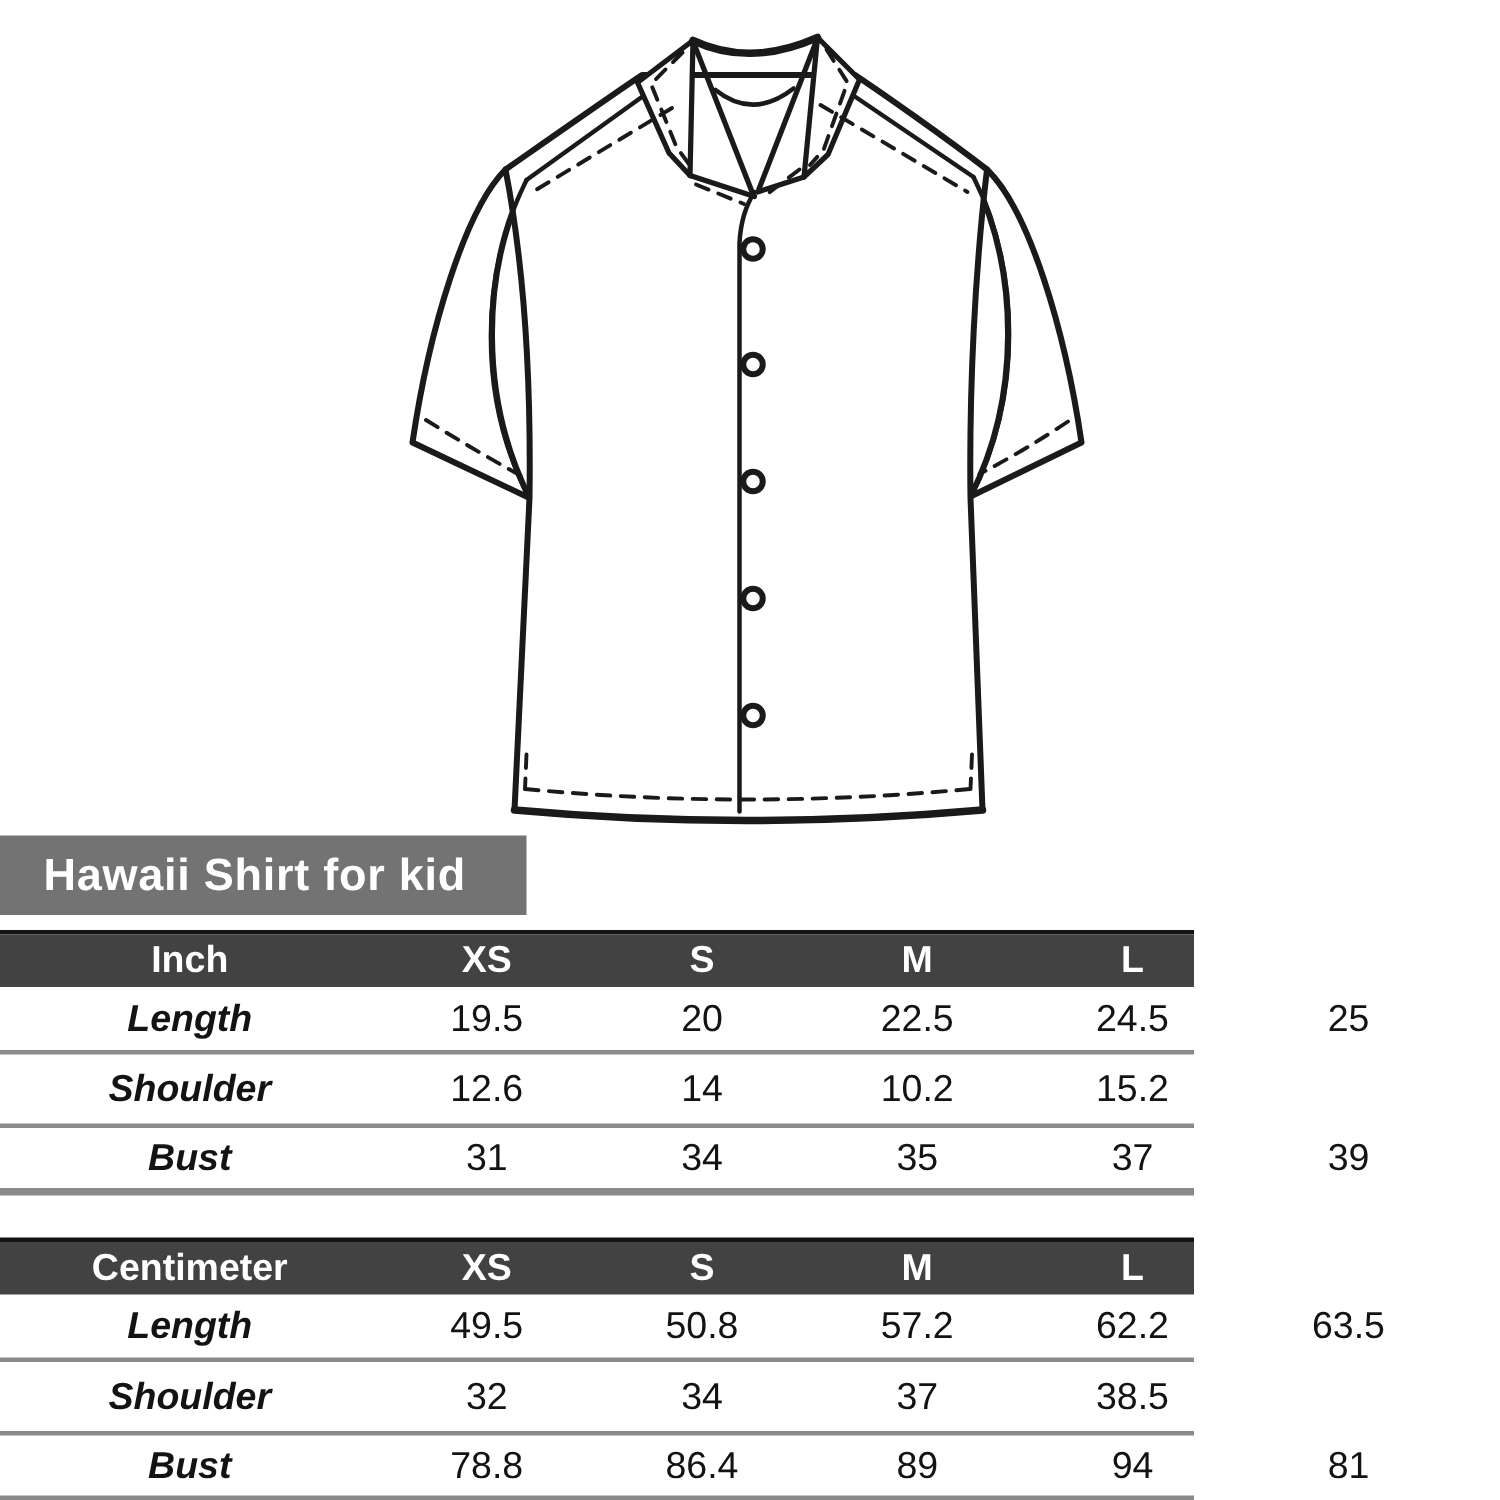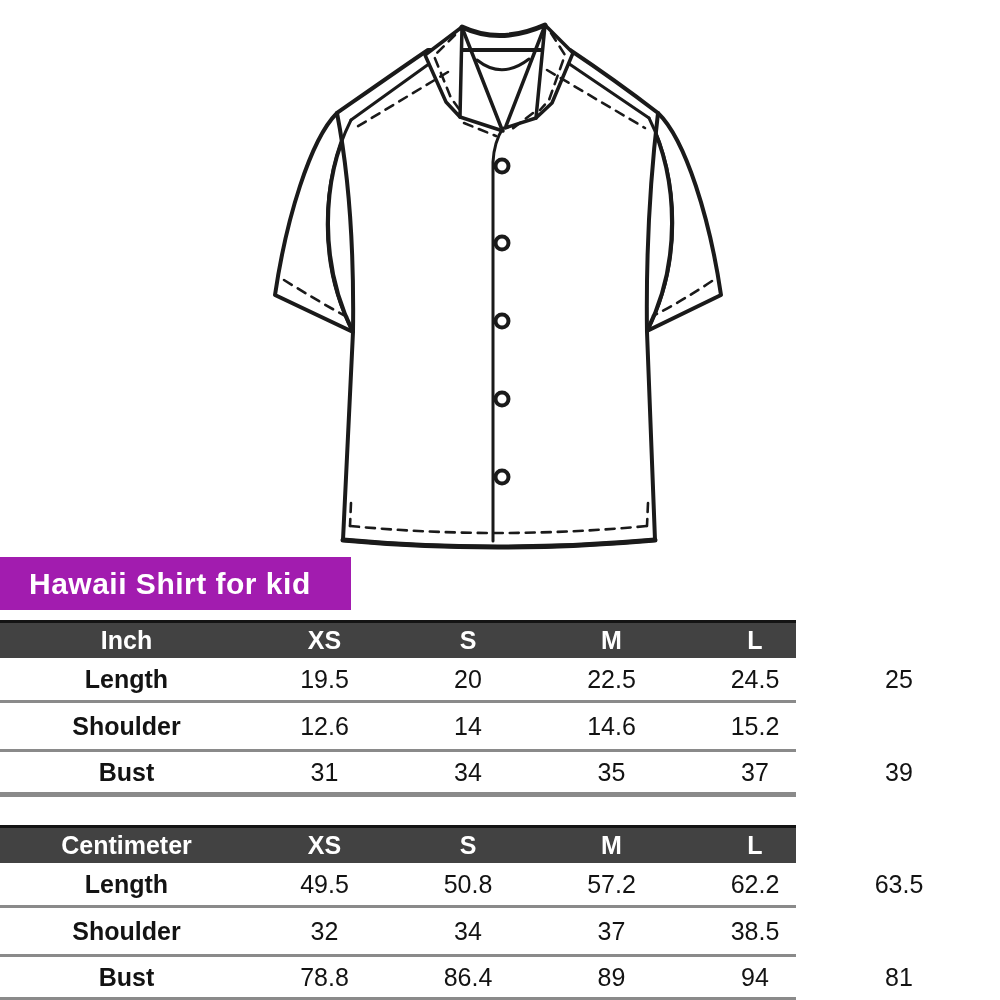--- a/index.html
+++ b/index.html
@@ -17,21 +17,21 @@
     left: 250px; top: 0;
     width: 500px; height: 560px;
   }
   .shirt-wrap svg { display: block; width: 100%; height: 100%; }
 
   
   .banner {
     position: absolute;
     left: 0; top: 557px;
     width: 351px; height: 53px;
-    background: #a21caf;
+    background: #737373;
     color: #ffffff;
     font-size: 30px;
     font-weight: bold;
     display: flex;
     align-items: center;
     padding-left: 29px;
     box-sizing: border-box;
     letter-spacing: 0.5px;
   }
 
@@ -58,21 +58,21 @@
     height: 35px;
     background: #424242;
     color: #ffffff;
     font-weight: bold;
     font-size: 25px;
   }
   .brow { color: #131313; font-size: 25px; }
   .h42 { height: 42px; }
   .h46 { height: 46px; }
   .h40 { height: 40px; }
-  .rlabel { font-weight: bold; }
+  .rlabel { font-weight: bold; font-style: italic; }
 </style>
 </head>
 <body>
 
 <div class="shirt-wrap">
   <svg viewBox="0 0 500 560">
 
     <g fill="#ffffff" stroke="#1a1a1a" stroke-linejoin="round" stroke-linecap="round">
       <path d="M87,113 C60,140 36,220 25,295 L103,332 C70,266 70,182 101,120 Z" stroke-width="4"></path>
       <path d="M408,113 C436,140 460,220 471,295 L397,331 C430,266 430,182 399,118 Z" stroke-width="4"></path>
@@ -151,21 +151,21 @@
     <div>20</div>
     <div>22.5</div>
     <div>24.5</div>
     <div>25</div>
   </div>
   <div class="divider"></div>
   <div class="row brow h46">
     <div class="rlabel">Shoulder</div>
     <div>12.6</div>
     <div>14</div>
-    <div>14.6</div>
+    <div>10.2</div>
     <div>15.2</div>
   </div>
   <div class="divider"></div>
   <div class="row brow h40">
     <div class="rlabel">Bust</div>
     <div>31</div>
     <div>34</div>
     <div>35</div>
     <div>37</div>
     <div>39</div>

